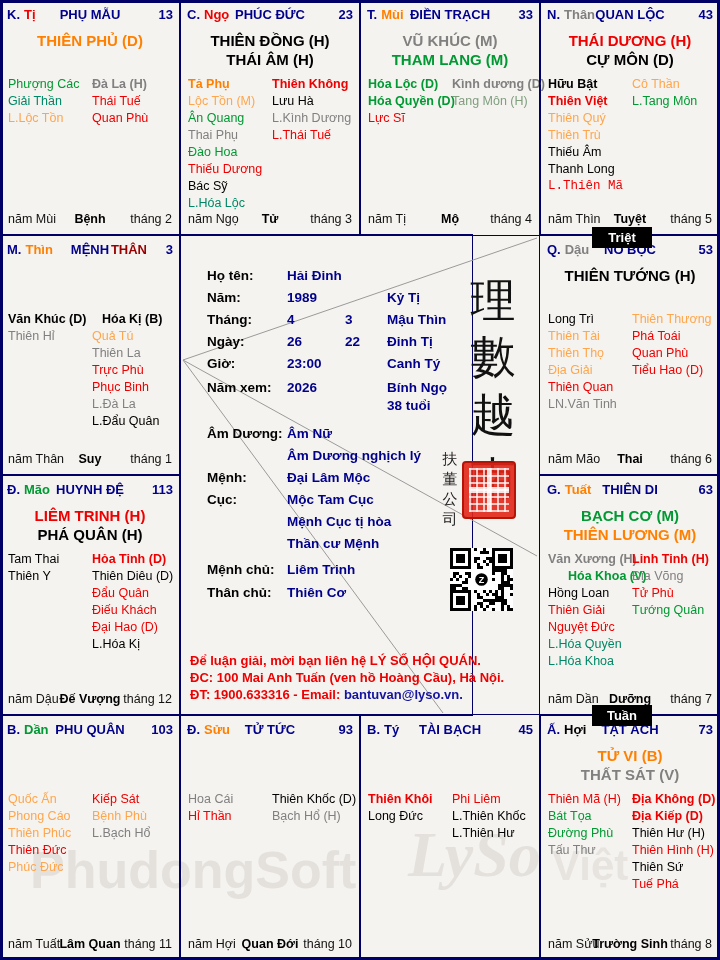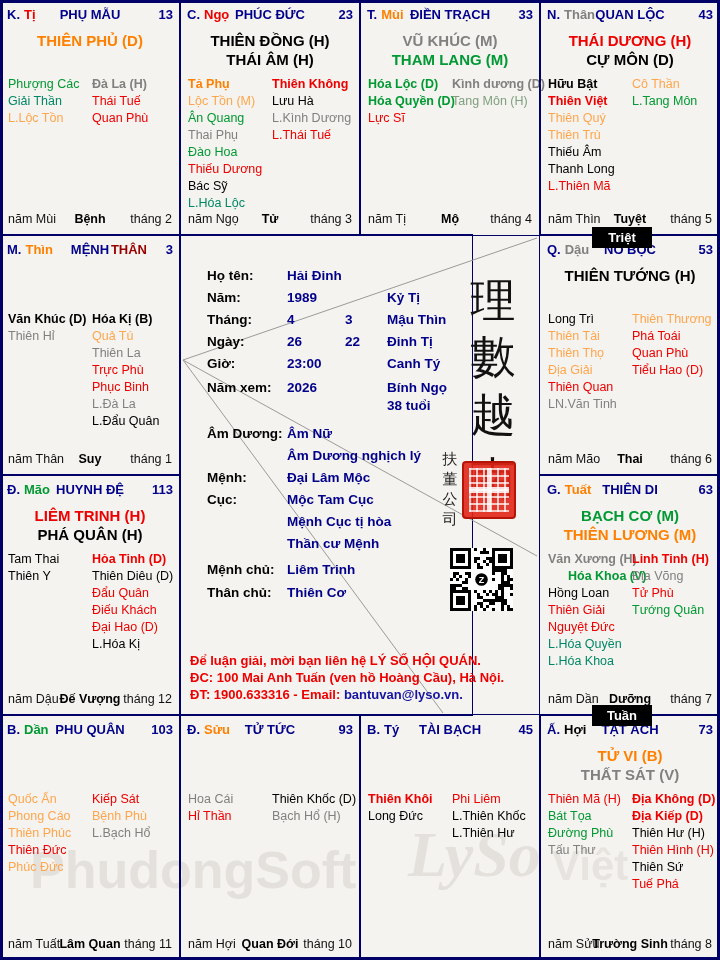--- a/index.html
+++ b/index.html
@@ -147,21 +147,21 @@
           <div class="mj b" style="color: var(--c-black);">CỰ MÔN (D)</div>
         </div>
         <div class="minors">
           <div class="mcol mcolL">
             <div class="ms b" style="color: var(--c-black);">Hữu Bật</div>
             <div class="ms b" style="color: var(--c-red);">Thiên Việt</div>
             <div class="ms" style="color: var(--c-light_orange);">Thiên Quý</div>
             <div class="ms" style="color: var(--c-light_orange);">Thiên Trù</div>
             <div class="ms" style="color: var(--c-black);">Thiếu Âm</div>
             <div class="ms" style="color: var(--c-black);">Thanh Long</div>
-            <div class="ms" style="color: var(--c-red);">L.Thiên Mã</div>
+            <div class="ms" style="color: var(--c-red); font-family: Liberation Mono, monospace;">L.Thiên Mã</div>
           </div>
           <div class="mcol mcolR">
             <div class="ms" style="color: var(--c-light_orange);">Cô Thần</div>
             <div class="ms" style="color: var(--c-green);">L.Tang Môn</div>
           </div>
         </div>
         <div class="ftr">
           <span class="fy">năm Thìn</span>
           <span class="fs">Tuyệt</span>
           <span class="fm">tháng 5</span>
@@ -169,21 +169,21 @@
       </div>
       <div class="cell" style="left: 0px; top: 235px; width: 180px; height: 240px;">
         <div class="hdr"><span class="stem">M.</span><span class="branch b" style="color: var(--c-orange);">Thìn</span><span class="pname">MỆNH</span><span class="pextra">THÂN</span><span class="pnum">3</span></div>
         <div class="majors"></div>
         <div class="minors">
           <div class="mcol mcolL">
             <div class="ms b" style="color: var(--c-black); text-align: center;">Văn Khúc (D)</div>
             <div class="ms" style="color: var(--c-gray);">Thiên Hỉ</div>
           </div>
           <div class="mcol mcolR">
-            <div class="ms b" style="color: var(--c-black);">Hóa Kị (B)</div>
+            <div class="ms b" style="color: var(--c-black); margin-left: 10px;">Hóa Kị (B)</div>
             <div class="ms" style="color: var(--c-light_orange);">Quả Tú</div>
             <div class="ms" style="color: var(--c-gray);">Thiên La</div>
             <div class="ms" style="color: var(--c-red);">Trực Phù</div>
             <div class="ms" style="color: var(--c-red);">Phục Binh</div>
             <div class="ms" style="color: var(--c-gray);">L.Đà La</div>
             <div class="ms" style="color: var(--c-black);">L.Đẩu Quân</div>
           </div>
         </div>
         <div class="ftr">
           <span class="fy">năm Thân</span>

